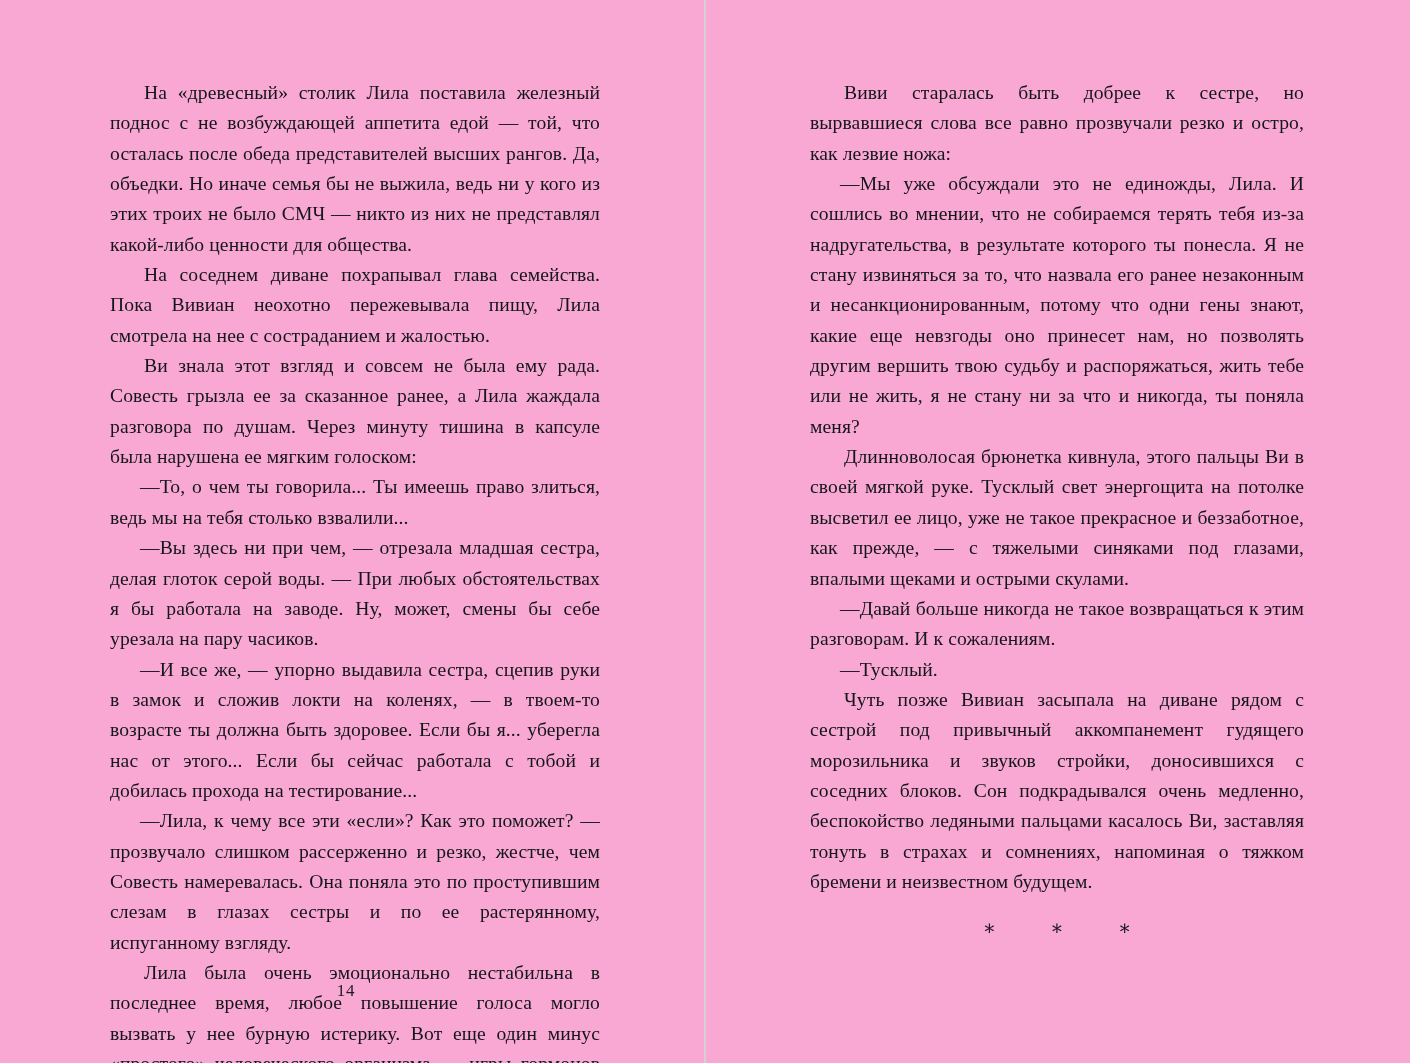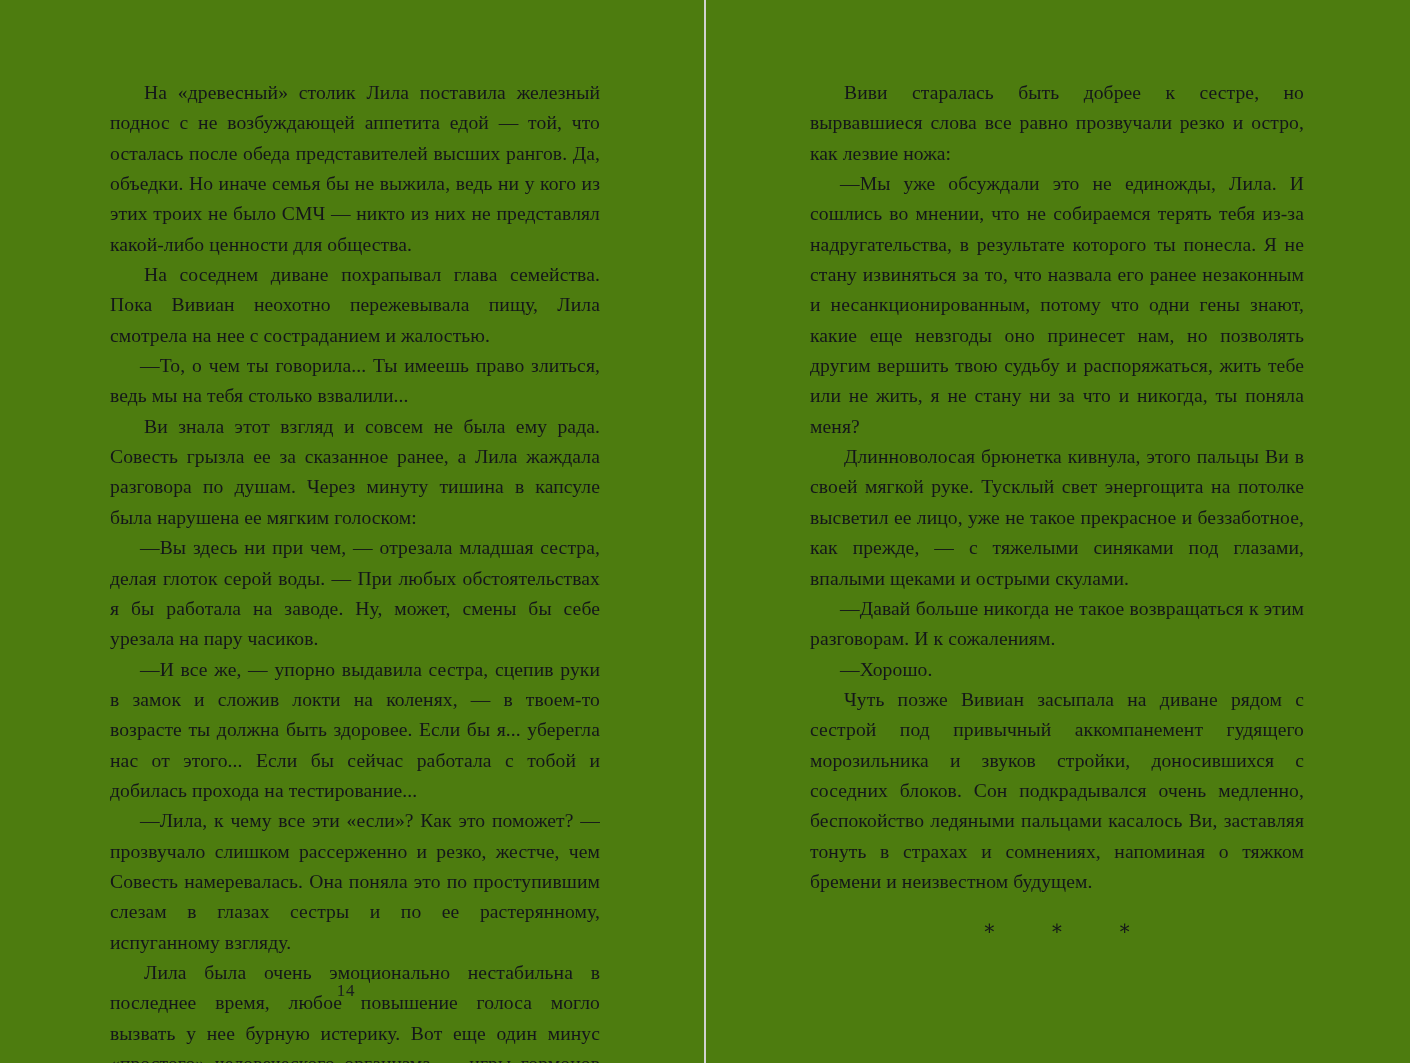--- a/index.html
+++ b/index.html
@@ -5,21 +5,21 @@
 <style>
   html, body {
     margin: 0;
     padding: 0;
     background: #ffffff;
   }
   .book-spread {
     position: relative;
     width: 1410px;
     height: 1063px;
-    background: #4d7c0f;
+    background: #f9a8d4;
     overflow: hidden;
     font-family: "Liberation Serif", "DejaVu Serif", serif;
     color: #14161a;
   }
 
   
   .gutter-line {
     position: absolute;
     left: 704px;
     top: 0;
@@ -88,38 +88,38 @@
 <body>
 
 <div class="book-spread">
 
   <div class="gutter-line"></div>
 
   <div class="page page-left">
     <div class="text-block">
       <p class="para">На «древесный» столик Лила поставила железный под­нос с не возбуждающей аппетита едой — той, что осталась после обеда представителей высших рангов. Да, объедки. Но иначе семья бы не выжила, ведь ни у кого из этих троих не было СМЧ — никто из них не представлял какой-либо ценности для общества.</p>
       <p class="para">На соседнем диване похрапывал глава семейства. Пока Вивиан неохотно пережевывала пищу, Лила смотрела на нее с состраданием и жалостью.</p>
+      <p class="para">Ви знала этот взгляд и совсем не была ему рада. Совесть грызла ее за сказанное ранее, а Лила жаждала разговора по душам. Через минуту тишина в капсуле была нарушена ее мягким голоском:</p>
       <p class="para dialogue">—То, о чем ты говорила... Ты имеешь право злиться, ведь мы на тебя столько взвалили...</p>
-      <p class="para">Ви знала этот взгляд и совсем не была ему рада. Совесть грызла ее за сказанное ранее, а Лила жаждала разговора по душам. Через минуту тишина в капсуле была нарушена ее мягким голоском:</p>
       <p class="para dialogue">—Вы здесь ни при чем, — отрезала младшая сестра, делая глоток серой воды. — При любых обстоятельствах я бы работала на заводе. Ну, может, смены бы себе урезала на пару часиков.</p>
       <p class="para dialogue">—И все же, — упорно выдавила сестра, сцепив руки в замок и сложив локти на коленях, — в твоем-то возрасте ты должна быть здоровее. Если бы я... уберегла нас от этого... Если бы сейчас работала с тобой и добилась прохода на тестирование...</p>
       <p class="para dialogue">—Лила, к чему все эти «если»? Как это поможет? — про­звучало слишком рассерженно и резко, жестче, чем Совесть намеревалась. Она поняла это по проступившим слезам в глазах сестры и по ее растерянному, испуганному взгляду.</p>
       <p class="para">Лила была очень эмоционально нестабильна в послед­нее время, любое повышение голоса могло вызвать у нее бурную истерику. Вот еще один минус «простого» челове­ческого организма — игры гормонов во время взращивания эмбриона: высшие расовые ранги давно не страдают от этого и перенесли свою репродукцию на иной уровень, недоступ­ный для застрявших в зябком и хилом теле низших людей.</p>
 
     </div>
     <div class="folio">14</div>
   </div>
 
   <div class="page page-right">
     <div class="text-block">
       <p class="para">Виви старалась быть добрее к сестре, но вырвавшиеся слова все равно прозвучали резко и остро, как лезвие ножа:</p>
       <p class="para dialogue">—Мы уже обсуждали это не единожды, Лила. И сошлись во мнении, что не собираемся терять тебя из-за надругатель­ства, в результате которого ты понесла. Я не стану извиняться за то, что назвала его ранее незаконным и несанкциониро­ванным, потому что одни гены знают, какие еще невзгоды оно принесет нам, но позволять другим вершить твою судьбу и распоряжаться, жить тебе или не жить, я не стану ни за что и никогда, ты поняла меня?</p>
       <p class="para">Длинноволосая брюнетка кивнула, этого пальцы Ви в своей мягкой руке. Тусклый свет энергощита на потолке высветил ее лицо, уже не такое прекрасное и беззаботное, как прежде, — с тяжелыми синяками под глазами, впалыми щеками и ост­рыми скулами.</p>
       <p class="para dialogue">—Давай больше никогда не такое возвращаться к этим разговорам. И к сожалениям.</p>
-      <p class="para dialogue">—Хорошо.</p>
+      <p class="para dialogue">—Тусклый.</p>
       <p class="para">Чуть позже Вивиан засыпала на диване рядом с сестрой под привычный аккомпанемент гудящего морозильника и зву­ков стройки, доносившихся с соседних блоков. Сон подкра­дывался очень медленно, беспокойство ледяными пальцами касалось Ви, заставляя тонуть в страхах и сомнениях, напо­миная о тяжком бремени и неизвестном будущем.</p>
 
       <div class="section-break">⁎ ⁎ ⁎</div>
 
     </div>
   </div>
 
 </div>
 
 </body></html>

